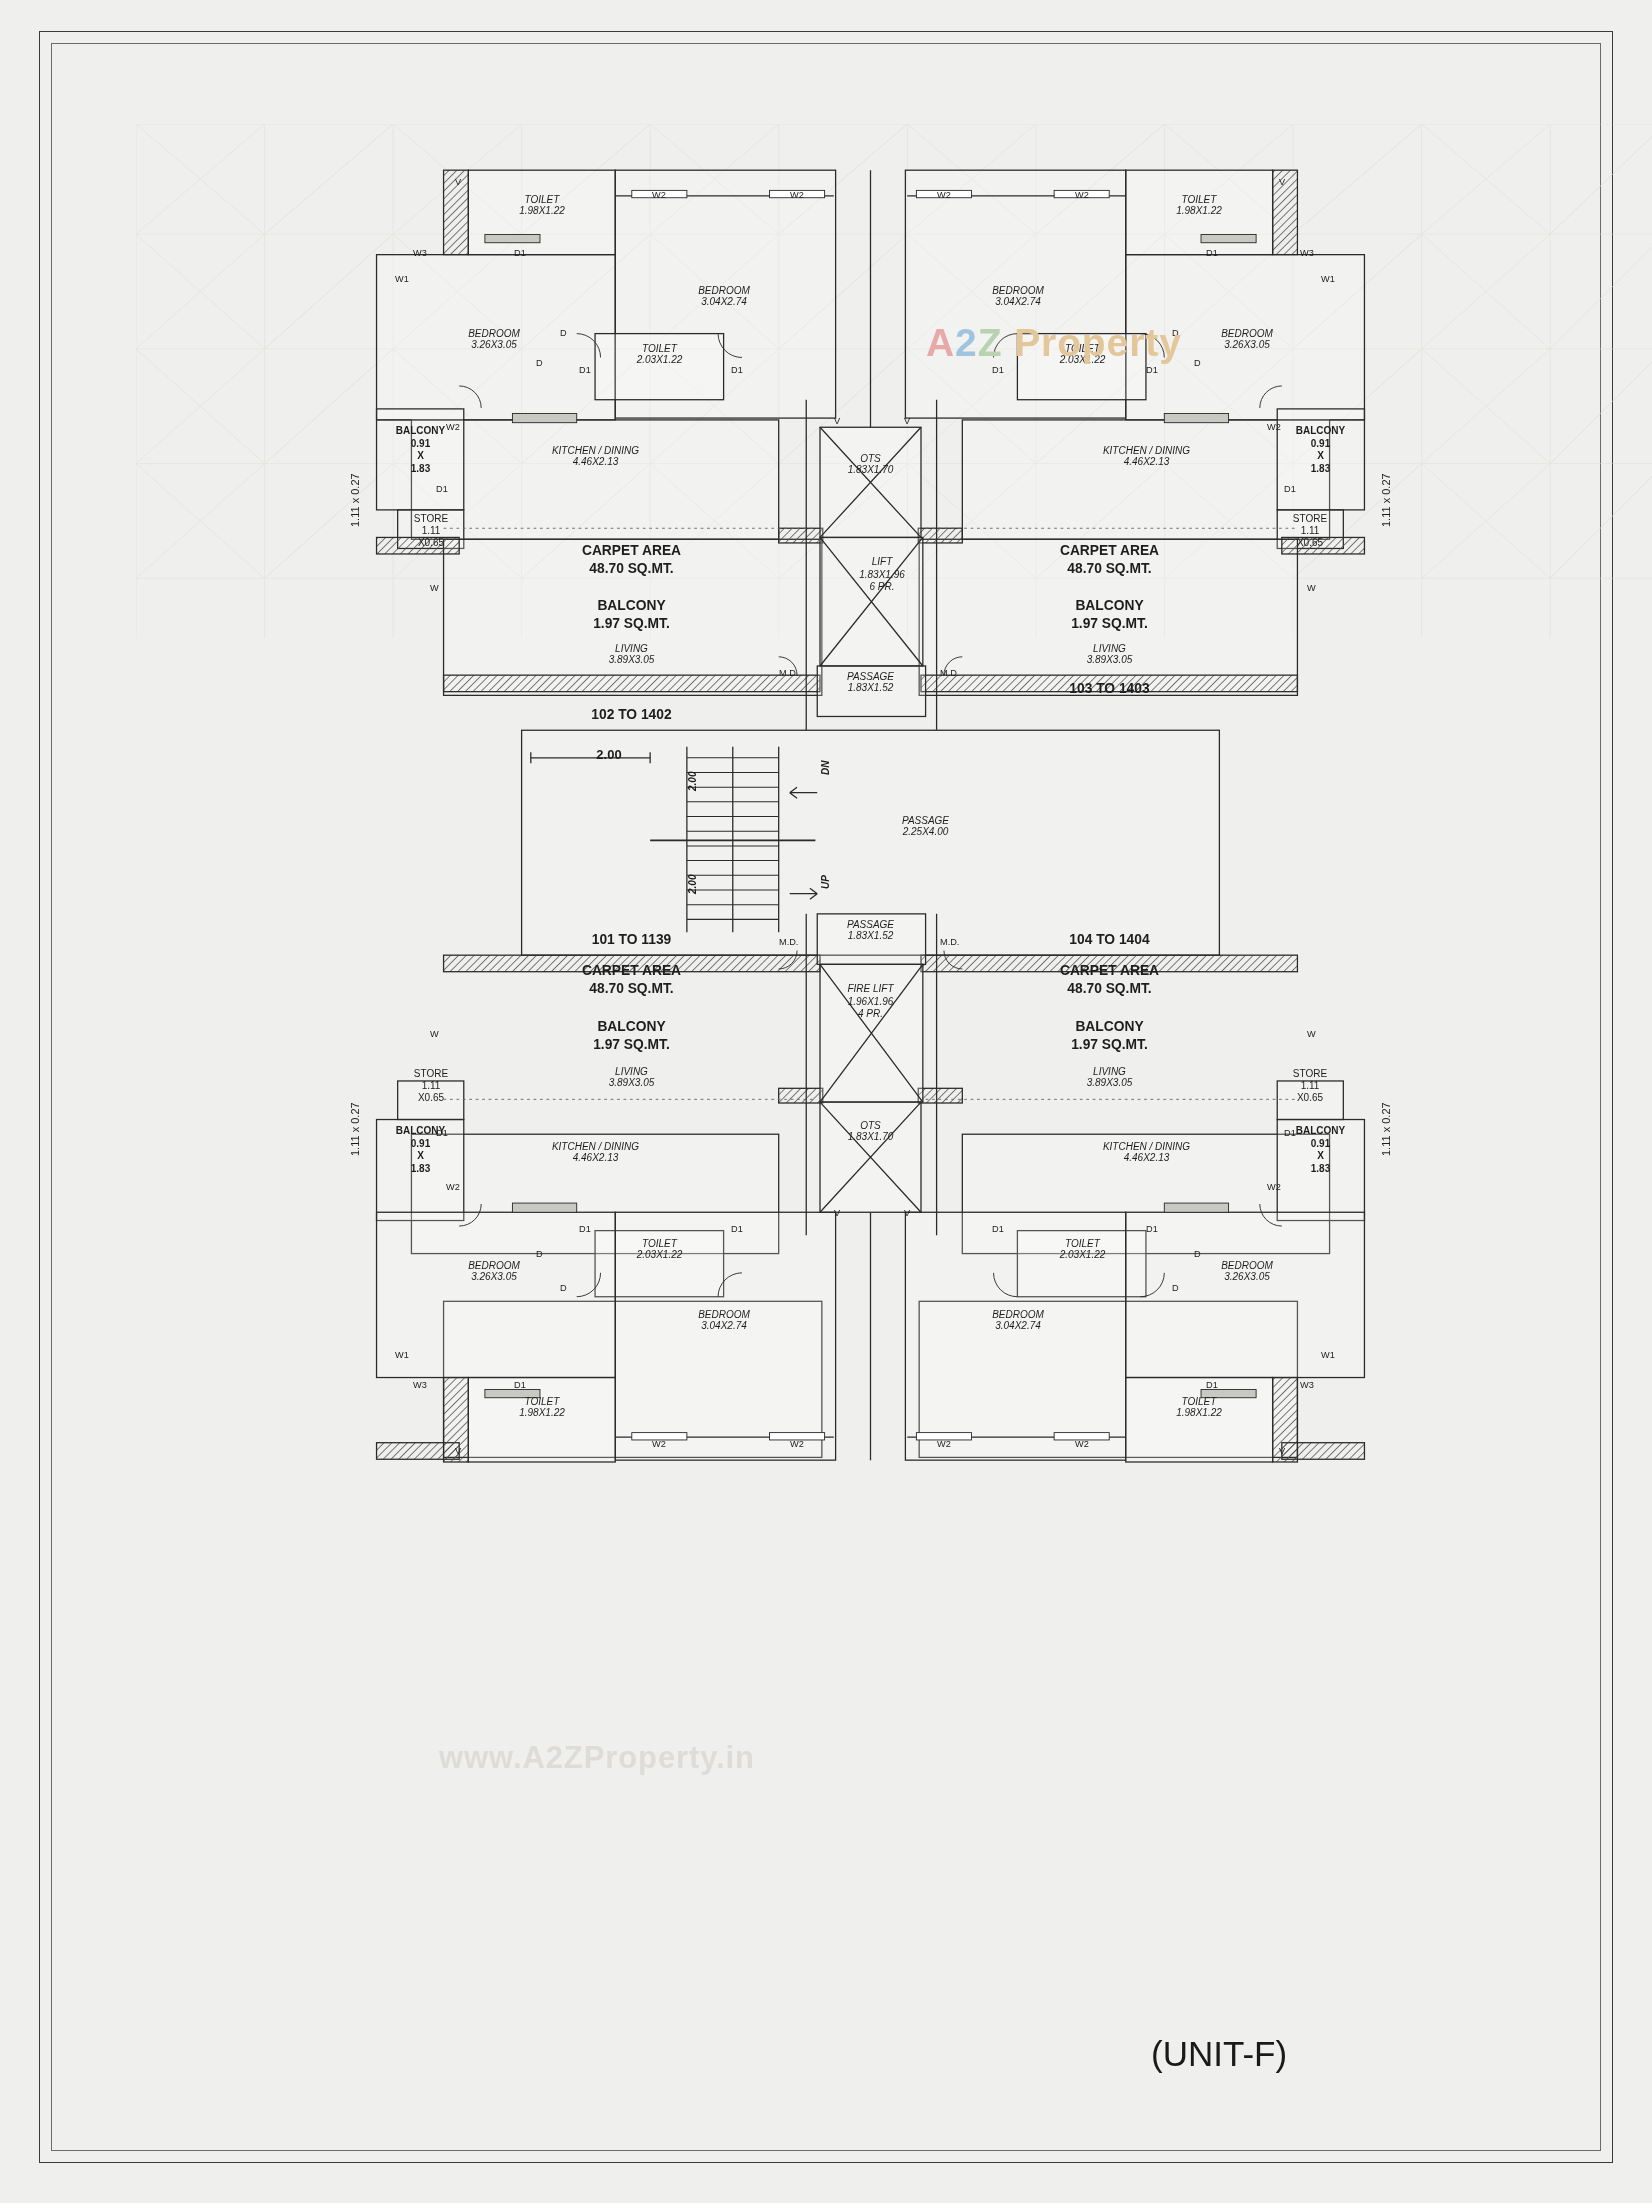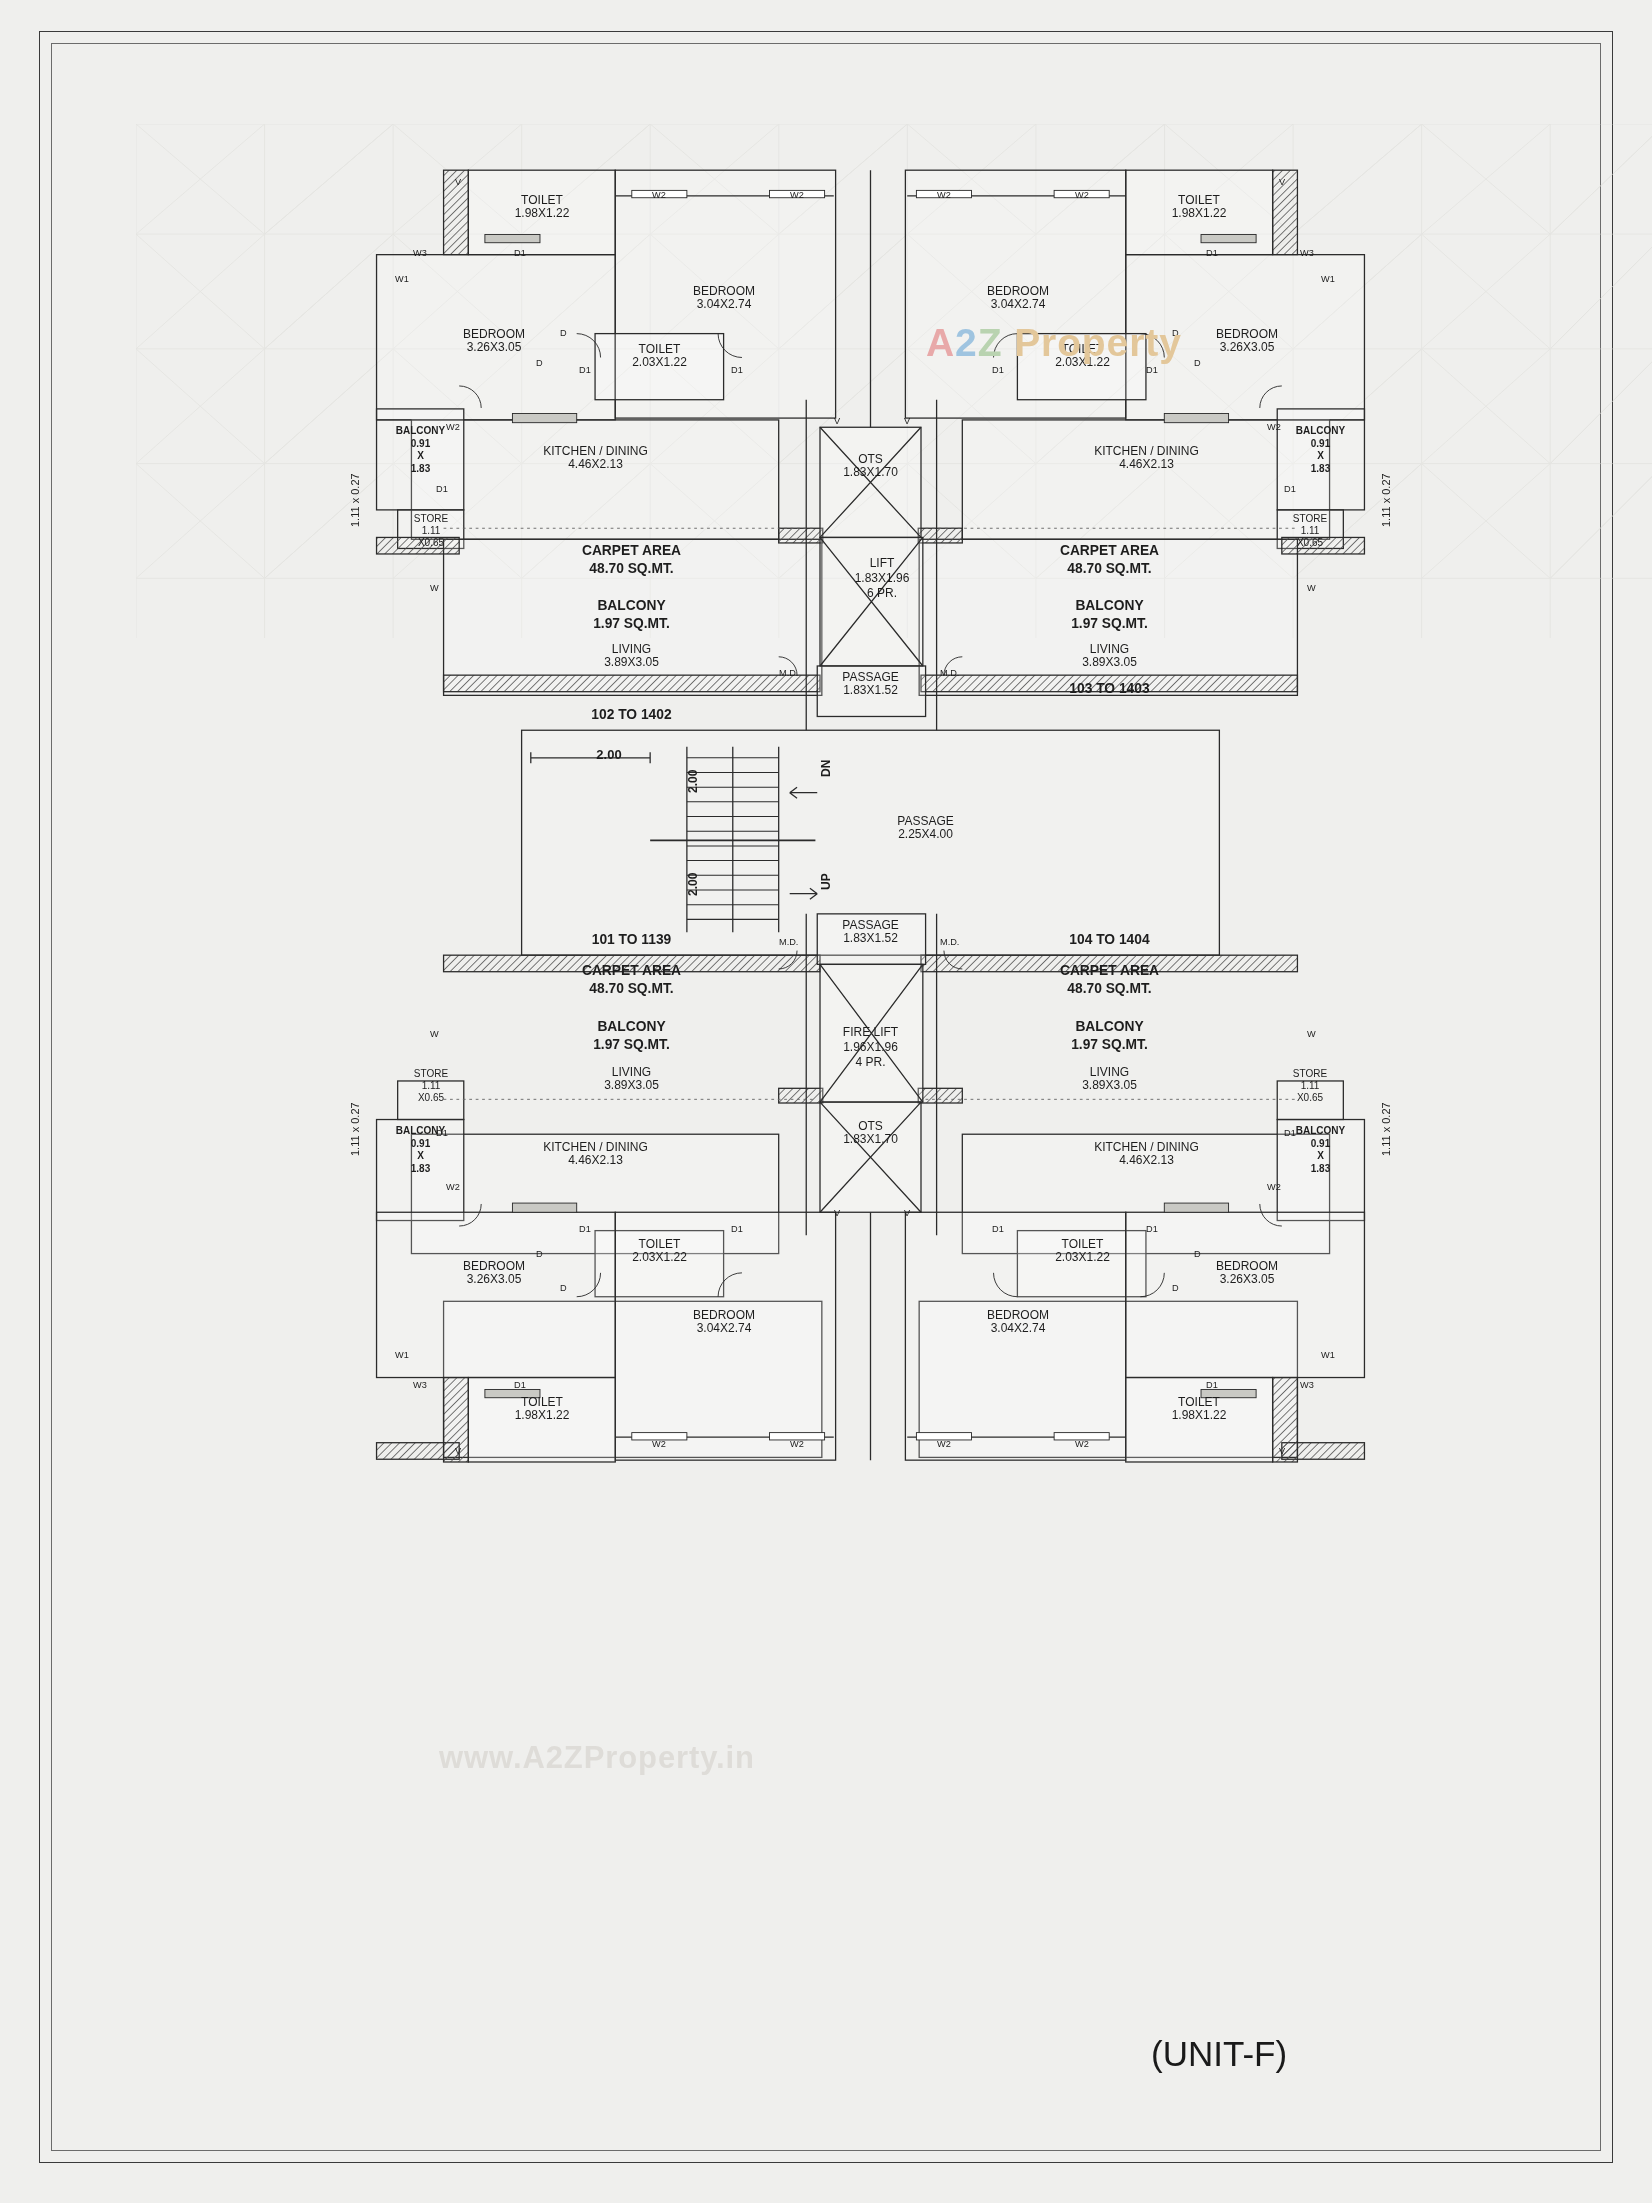--- a/index.html
+++ b/index.html
@@ -33,21 +33,21 @@
   }
   .wm.logo{left:790px;top:197px;font-size:39px;}
   .wm.logo span:nth-child(1){color:#e8a9a9;}
   .wm.logo span:nth-child(2){color:#9fc4e0;}
   .wm.logo span:nth-child(3){color:#b9d3b0;}
   .wm.logo span:nth-child(4){color:#e3c79a;}
   .wm.url{left:303px;top:1616px;font-size:31px;color:#dedcd8;}
   .lbl{position:absolute;text-align:center;color:#1d1d1d;line-height:1.12;white-space:nowrap;}
   .t9{font-size:10px;}
   .t10{font-size:11px;}
-  .t11{font-size:12px;}
+  .t11{font-size:10px;font-style:italic;}
   .t12{font-size:13px;}
   .t13{font-size:13.8px;}
   .b{font-weight:bold;}
   .tag{position:absolute;font-size:9.2px;color:#1d1d1d;}
   .vert{writing-mode:vertical-rl;transform:rotate(180deg);}
   .title{
     position:absolute;color:#1a1a1a;font-weight:normal;
   }
   #title-main{left:514px;top:1942px;font-size:37px;border-bottom:1.8px solid #1a1a1a;padding-bottom:3.7px;}
   #title-sub{left:1111px;top:2002px;font-size:35px;}
@@ -387,21 +387,21 @@
       <div class="lbl t11" style="left:790px;top:1185px;width:184px;">
         <span>BEDROOM</span><br><span>3.04X2.74</span>
       </div>
       <div class="lbl t11" style="left:1001px;top:1272px;width:124px;">
         <span>TOILET</span><br><span>1.98X1.22</span>
       </div>
 
       <div class="lbl t11" style="left:670px;top:795px;width:129px;">
         <span>PASSAGE</span><br><span>1.83X1.52</span>
       </div>
-      <div class="lbl t11" style="left:670px;top:901px;width:129px;line-height:1.25;">
+      <div class="lbl t11" style="left:670px;top:859px;width:129px;line-height:1.25;">
         <span>FIRE LIFT</span><br><span>1.96X1.96</span><br><span>4 PR.</span>
       </div>
       <div class="lbl t11" style="left:670px;top:996px;width:129px;">
         <span>OTS</span><br><span>1.83X1.70</span>
       </div>
 
       <div class="lbl t10 vert" style="left:213px;top:317px;height:119px;"><span>1.11 x 0.27</span></div>
       <div class="lbl t10 vert" style="left:1244px;top:317px;height:119px;"><span>1.11 x 0.27</span></div>
       <div class="lbl t10 vert" style="left:213px;top:946px;height:119px;"><span>1.11 x 0.27</span></div>
       <div class="lbl t10 vert" style="left:1244px;top:946px;height:119px;"><span>1.11 x 0.27</span></div>

